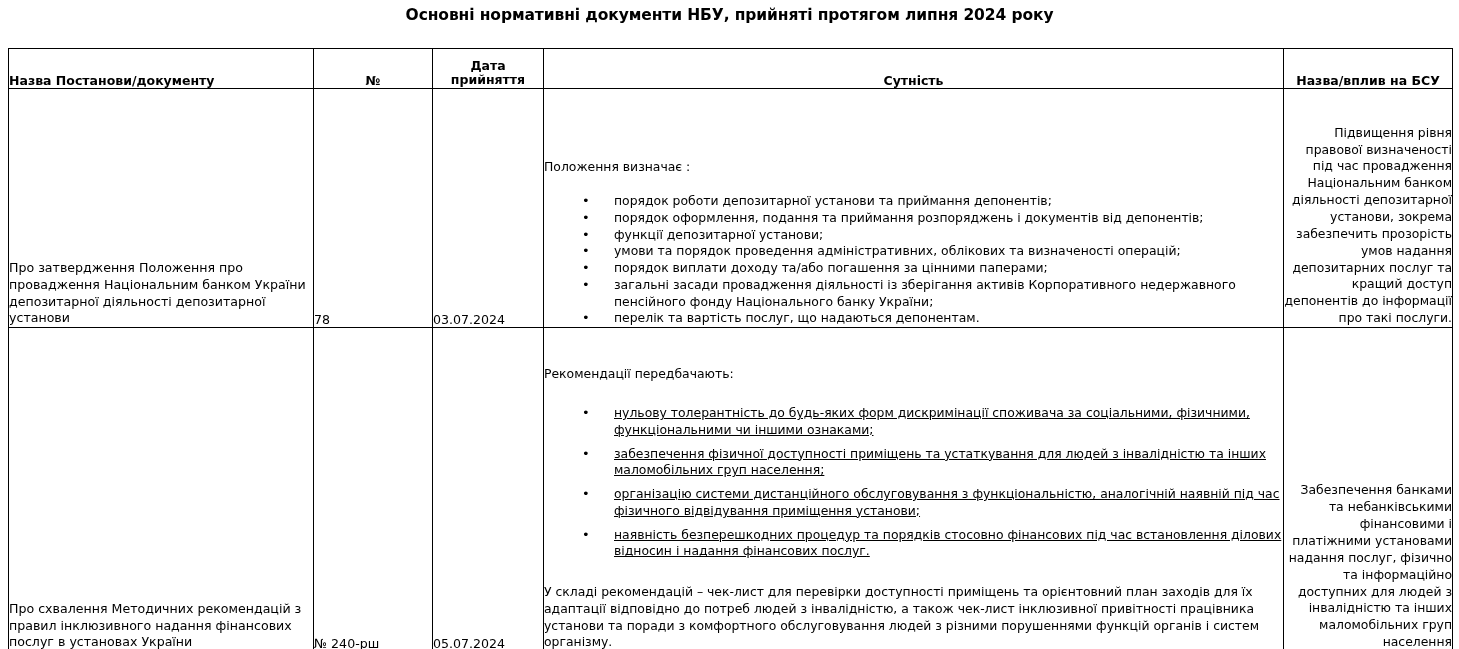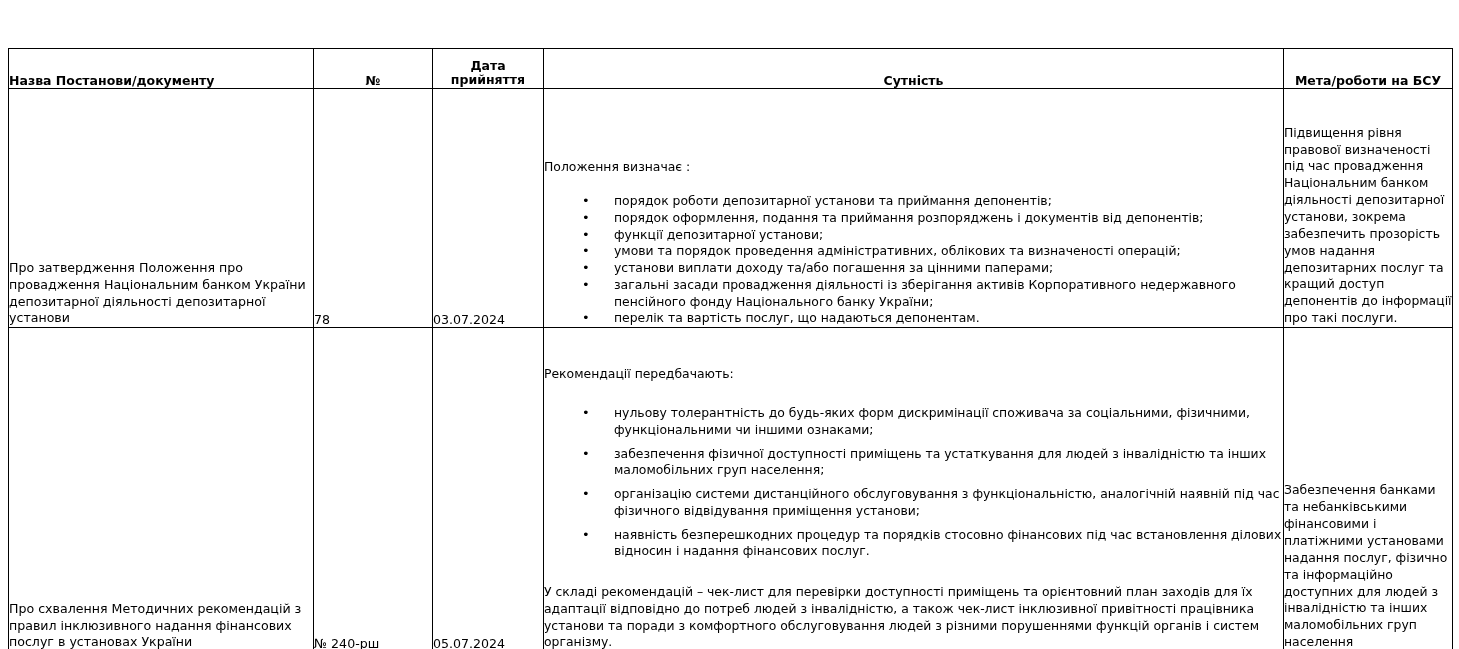--- a/index.html
+++ b/index.html
@@ -90,21 +90,21 @@
   td.cell-body {
     vertical-align: top;
     text-align: left;
     font-size: 12.4px;
     line-height: 1.35;
     padding: 0 8px 0 6px;
     margin-top: 23px;
   }
   td.cell-goal {
     vertical-align: middle;
-    text-align: left;
+    text-align: right;
     font-size: 12.4px;
     line-height: 1.36;
     padding: 0 6px;
   }
 
   
   tr.row-1 td { height: 238px; }
   tr.row-2 td { height: 323px; }
 
   
@@ -120,40 +120,41 @@
     padding: 0;
   }
   ul.bullets.r1 { margin-top: 17px; }
   ul.bullets.r2 { margin-top: 22px; }
 
   ul.bullets li {
     position: relative;
     padding-left: 70px;
     margin: 0;
   }
-  ul.bullets.r2 li { margin-bottom: 7px; }
+  ul.bullets.r2 li { margin-bottom: 7px; text-decoration: underline; }
   ul.bullets li::before {
     content: "\2022";
     position: absolute;
     left: 38px;
     top: -1px;
     font-size: 13px;
     line-height: inherit;
   }
 
   .closing {
     margin: 0;
     padding-top: 17px;
   }
 </style>
 </head>
 <body>
 
 <div class="page">
 
+  <div class="doc-title">Основні нормативні документи НБУ, прийняті протягом липня 2024 року</div>
 
   <table class="reg-table">
     <colgroup>
       <col class="c-name">
       <col class="c-num">
       <col class="c-date">
       <col class="c-body">
       <col class="c-goal">
     </colgroup>
 
@@ -166,39 +167,39 @@
           <span>№</span>
         </th>
         <th class="h-date">
           <span class="two-line">Дата</span>
           <span class="two-line">прийняття</span>
         </th>
         <th class="h-body">
           <span>Сутність</span>
         </th>
         <th class="h-goal">
-          <span>Мета/роботи на БСУ</span>
+          <span>Назва/вплив на БСУ</span>
         </th>
       </tr>
     </thead>
 
     <tbody>
 
       <tr class="row-1">
         <td class="cell-name">Про затвердження Положення про провадження Національним банком України депозитарної діяльності депозитарної установи</td>
         <td class="cell-num">78</td>
         <td class="cell-date">03.07.2024</td>
         <td class="cell-body">
           <p class="intro">Положення визначає :</p>
           <ul class="bullets r1">
             <li>порядок роботи депозитарної установи та приймання депонентів;</li>
             <li>порядок оформлення, подання та приймання розпоряджень і документів від депонентів;</li>
             <li>функції депозитарної установи;</li>
             <li>умови та порядок проведення адміністративних, облікових та визначеності операцій;</li>
-            <li>установи виплати доходу та/або погашення за цінними паперами;</li>
+            <li>порядок виплати доходу та/або погашення за цінними паперами;</li>
             <li>загальні засади провадження діяльності із зберігання активів Корпоративного недержавного пенсійного фонду Національного банку України;</li>
             <li>перелік та вартість послуг, що надаються депонентам.</li>
           </ul>
         </td>
         <td class="cell-goal">Підвищення рівня правової визначеності під час провадження Національним банком діяльності депозитарної установи, зокрема забезпечить прозорість умов надання депозитарних послуг та кращий доступ депонентів до інформації про такі послуги.</td>
       </tr>
 
       <tr class="row-2">
         <td class="cell-name">Про схвалення Методичних рекомендацій з правил інклюзивного надання фінансових послуг в установах України</td>
         <td class="cell-num">№ 240-рш</td>

